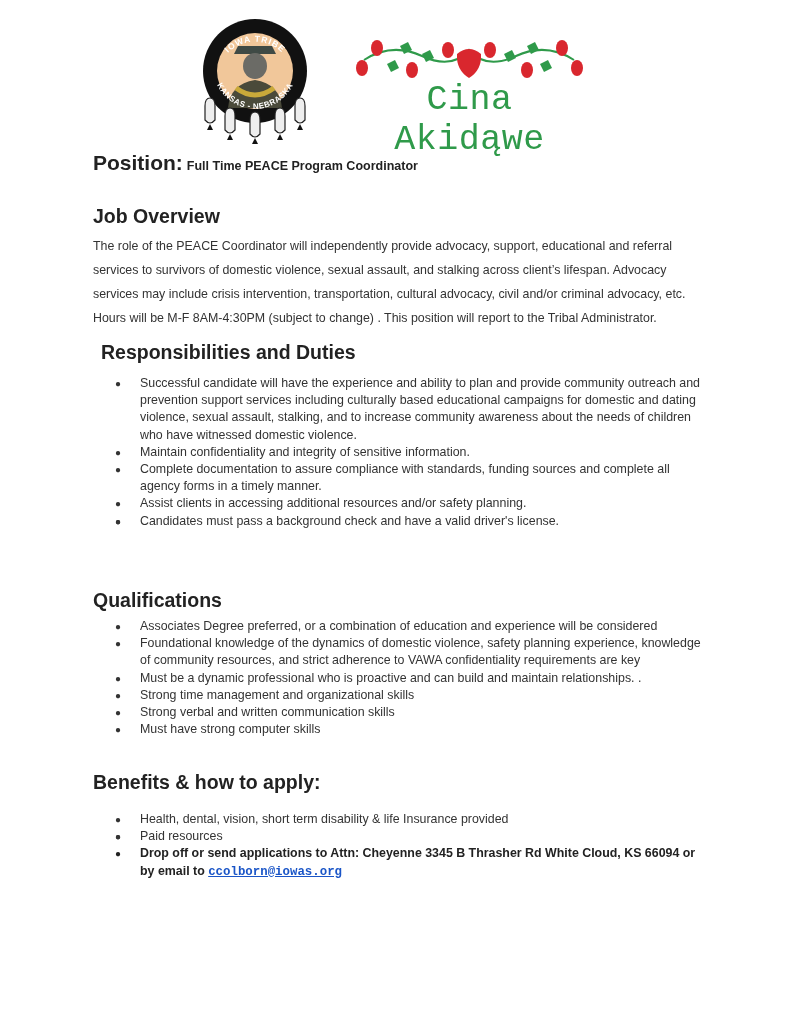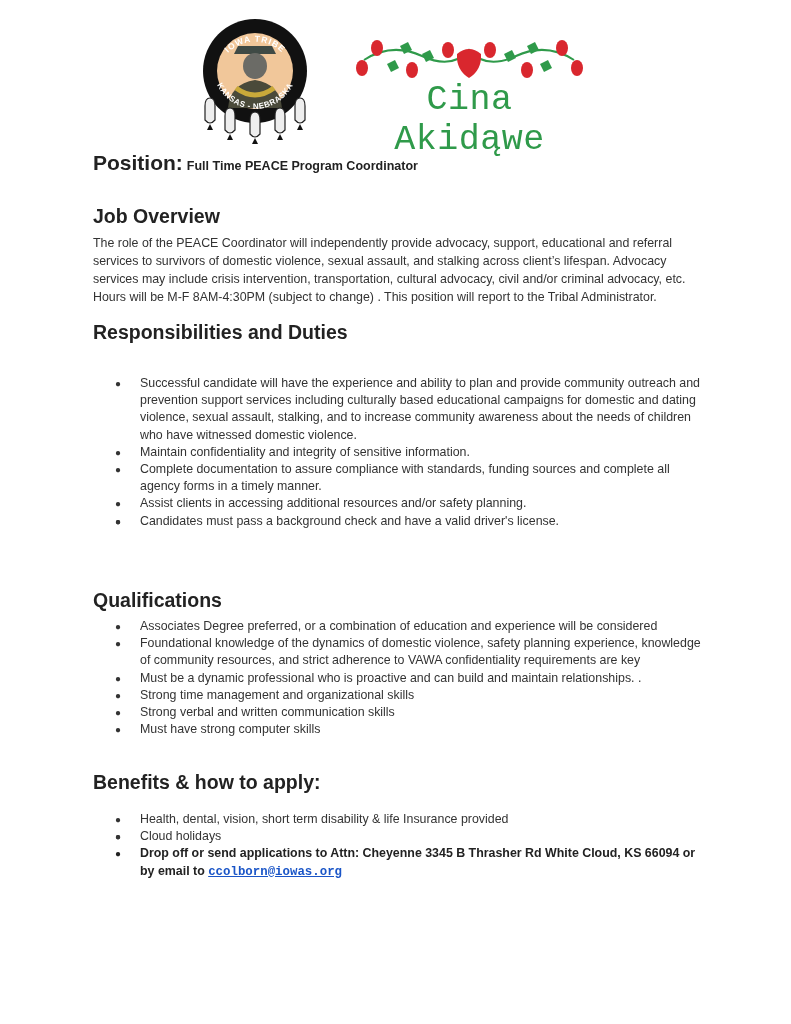--- a/index.html
+++ b/index.html
@@ -3,21 +3,21 @@
 <meta charset="utf-8">
 <style>
   html, body { margin:0; padding:0; background:#ffffff; }
   body { width:791px; height:1024px; position:relative; overflow:hidden; font-family:"Liberation Sans", sans-serif; color:#222; }
   .logo-tribe { position:absolute; left:200px; top:16px; width:110px; height:134px; }
   .logo-cina { position:absolute; left:352px; top:36px; width:235px; height:92px; }
   .cina-text { position:absolute; left:0; top:44px; width:235px; text-align:center; font-family:Liberation Mono, monospace; font-size:35px; color:#2f9a4a; letter-spacing:0.5px; }
   .position { position:absolute; left:93px; top:151px; font-size:21px; font-weight:bold; color:#222; white-space:nowrap; }
   .position .val { font-size:12.5px; font-weight:bold; margin-left:4px; }
   h2 { margin:0; font-size:19.5px; font-weight:bold; color:#222; position:absolute; left:93px; white-space:nowrap; }
-  .para { position:absolute; left:93px; top:234px; width:610px; font-size:12.4px; line-height:18px; color:#333; }
+  .para { position:absolute; left:93px; top:234px; width:610px; font-size:12.4px; line-height:24px; color:#333; }
   ul { list-style:none; margin:0; padding:0; position:absolute; left:113px; width:590px; }
   li { position:relative; padding-left:27px; font-size:12.4px; line-height:17.2px; color:#333; }
   li .bullet { position:absolute; left:2px; top:0; font-size:10px; }
   li.bold { font-weight:bold; color:#222; }
   a.email { color:#1a55c7; text-decoration:underline;font-family:Liberation Mono, monospace; }
 </style>
 </head>
 <body>
 
 <div class="logo-tribe">
@@ -79,21 +79,21 @@
   <div class="cina-text">Cina Akidąwe</div>
 </div>
 
 <div class="position">
   <span>Position:</span><span class="val">Full Time PEACE Program Coordinator</span>
 </div>
 
 <h2 style="top:205px;">Job Overview</h2>
 <div class="para">The role of the PEACE Coordinator will independently provide advocacy, support, educational and referral services to survivors of domestic violence, sexual assault, and stalking across client’s lifespan. Advocacy services may include crisis intervention, transportation, cultural advocacy, civil and/or criminal advocacy, etc. Hours will be M-F 8AM-4:30PM (subject to change) . This position will report to the Tribal Administrator.</div>
 
-<h2 style="top:321px;">Responsibilities and Duties</h2>
+<h2 style="top:341px;margin-left:8px;">Responsibilities and Duties</h2>
 <ul style="top:375px;">
   <li><span class="bullet">●</span><span>Successful candidate will have the experience and ability to plan and provide community outreach and prevention support services including culturally based educational campaigns for domestic and dating violence, sexual assault, stalking, and to increase community awareness about the needs of children who have witnessed domestic violence.</span></li>
   <li><span class="bullet">●</span><span>Maintain confidentiality and integrity of sensitive information.</span></li>
   <li><span class="bullet">●</span><span>Complete documentation to assure compliance with standards, funding sources and complete all agency forms in a timely manner.</span></li>
   <li><span class="bullet">●</span><span>Assist clients in accessing additional resources and/or safety planning.</span></li>
   <li><span class="bullet">●</span></li>
   <li><span class="bullet">●</span><span>Candidates must pass a background check and have a valid driver's license.</span></li>
 </ul>
 
 <h2 style="top:589px;">Qualifications</h2>
@@ -103,15 +103,15 @@
   <li><span class="bullet">●</span><span>Must be a dynamic professional who is proactive and can build and maintain relationships. .</span></li>
   <li><span class="bullet">●</span><span>Strong time management and organizational skills</span></li>
   <li><span class="bullet">●</span><span>Strong verbal and written communication skills</span></li>
   <li><span class="bullet">●</span><span>Must have strong computer skills</span></li>
 </ul>
 
 <h2 style="top:771px;">Benefits &amp; how to apply:</h2>
 <ul style="top:811px;">
   <li><span class="bullet">●</span><span>Health, dental, vision, short term disability &amp; life Insurance provided</span></li>
   <li><span class="bullet">●</span></li>
-  <li><span class="bullet">●</span><span>Cloud holidays</span></li>
+  <li><span class="bullet">●</span><span>Paid resources</span></li>
   <li class="bold"><span class="bullet">●</span><span>Drop off or send applications to Attn: Cheyenne 3345 B Thrasher Rd White Cloud, KS 66094 or by email to </span><a class="email" href="#">ccolborn@iowas.org</a></li>
 </ul>
 
 </body></html>

